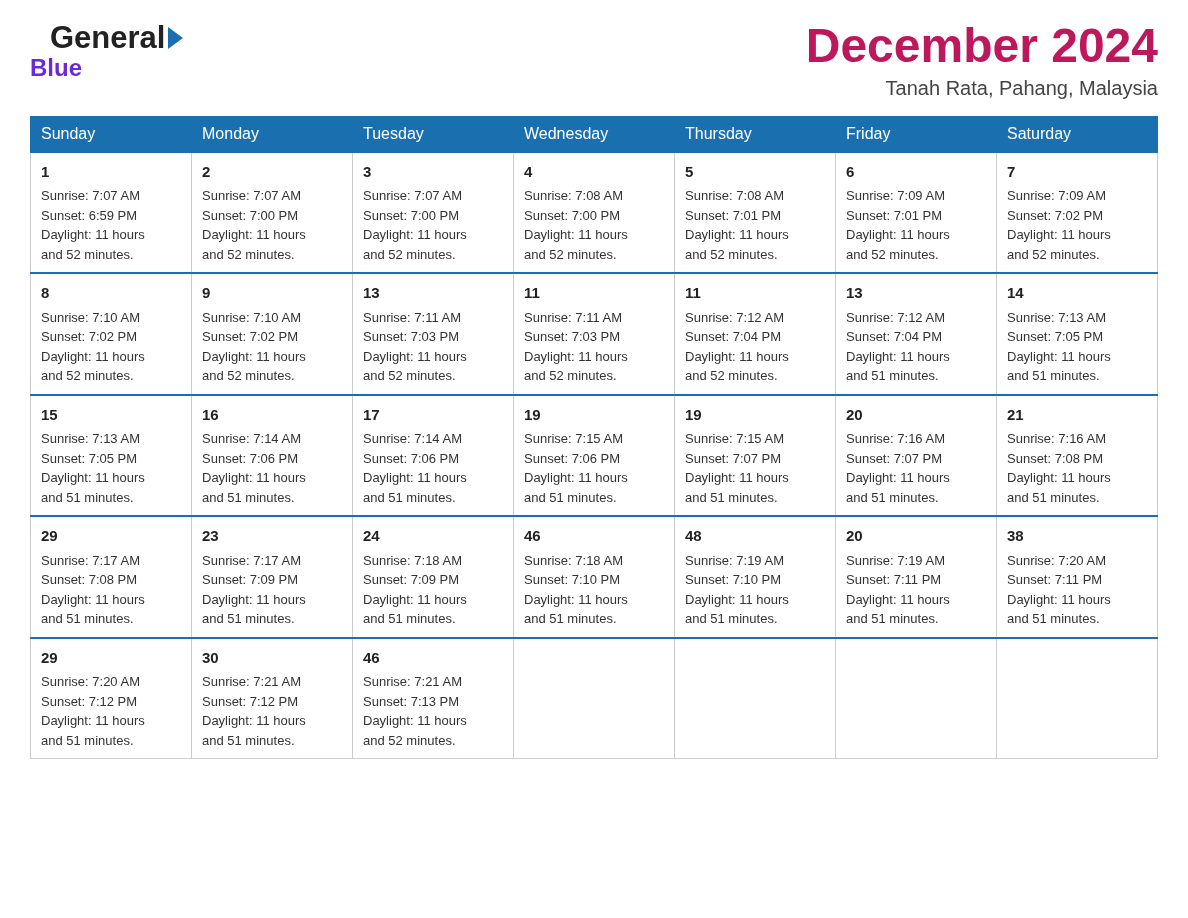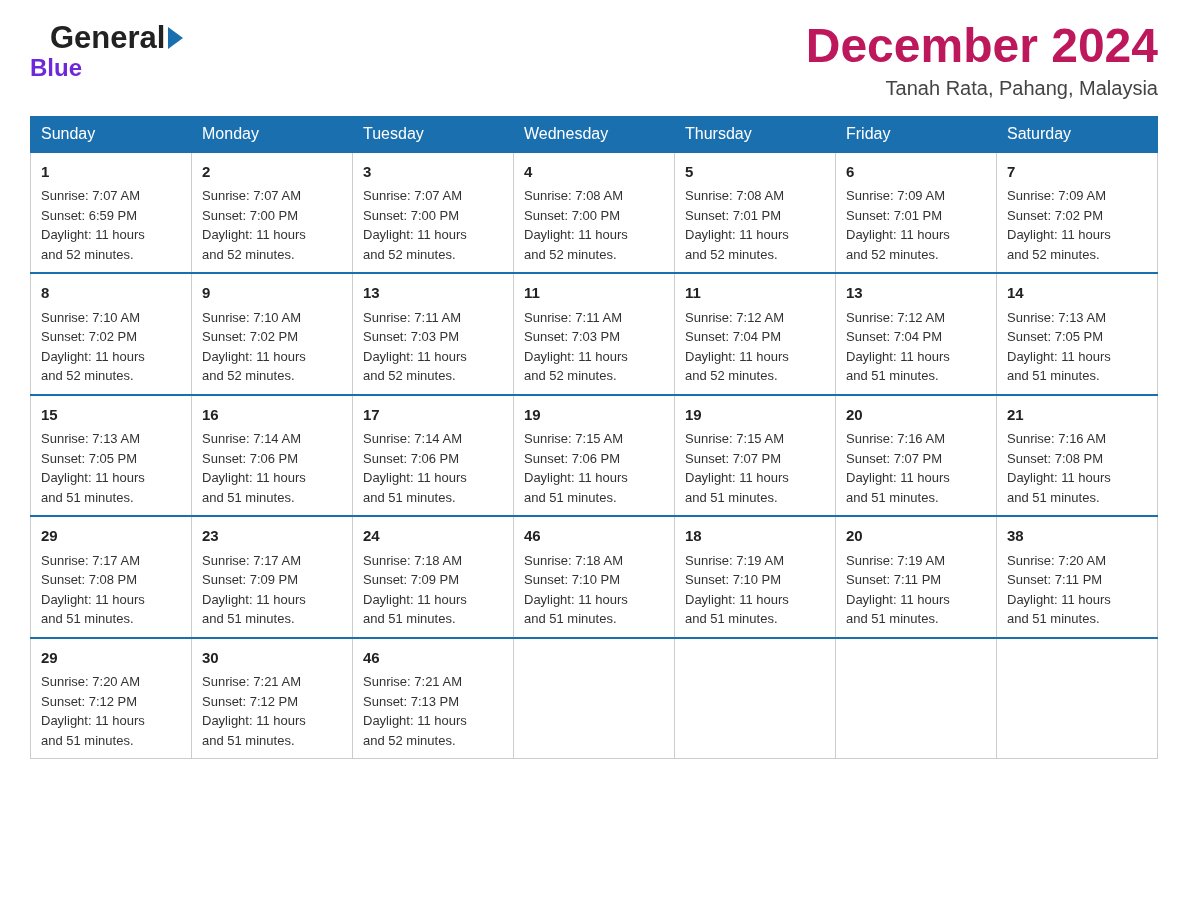--- a/index.html
+++ b/index.html
@@ -312,21 +312,21 @@
 and 51 minutes.</div>
         </td>
         <td>
           <span class="day-num">46</span>
           <div class="day-info" style="white-space: pre-line;">Sunrise: 7:18 AM
 Sunset: 7:10 PM
 Daylight: 11 hours
 and 51 minutes.</div>
         </td>
         <td>
-          <span class="day-num">18</span>
+          <span class="day-num">48</span>
           <div class="day-info" style="white-space: pre-line;">Sunrise: 7:19 AM
 Sunset: 7:10 PM
 Daylight: 11 hours
 and 51 minutes.</div>
         </td>
         <td>
           <span class="day-num">20</span>
           <div class="day-info" style="white-space: pre-line;">Sunrise: 7:19 AM
 Sunset: 7:11 PM
 Daylight: 11 hours

